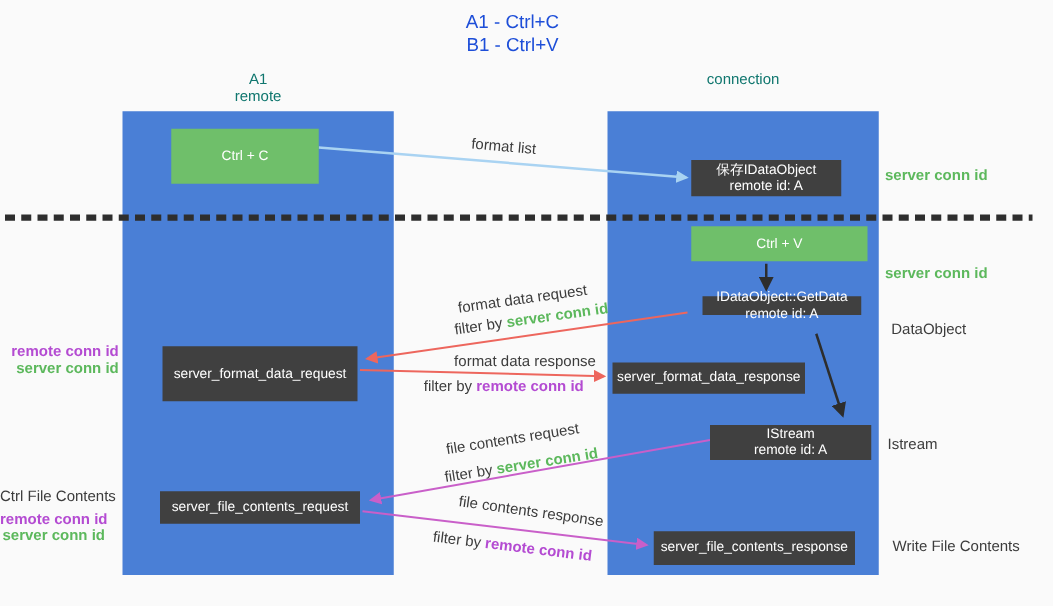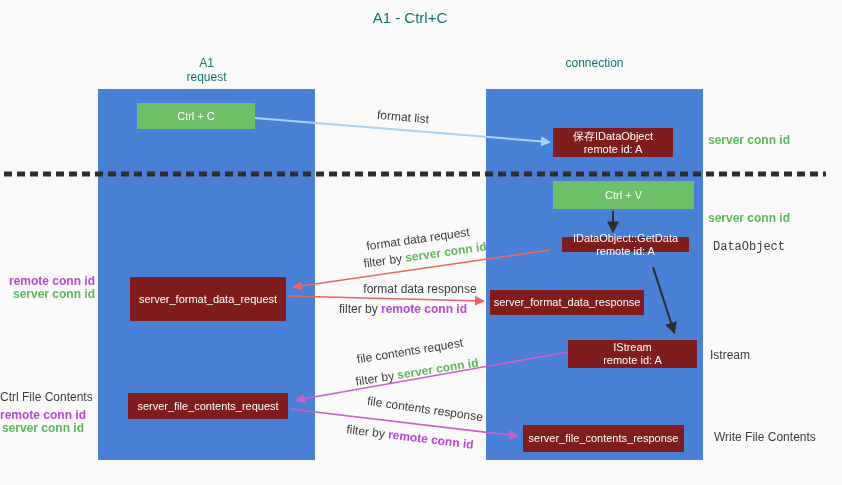--- a/index.html
+++ b/index.html
@@ -8,21 +8,21 @@
     background:#fafafa;
     font-family:"Liberation Sans", sans-serif;
     color:#3c3c3c;
     position:relative;
     overflow:hidden;
   }
   .canvas { position:absolute; inset:0; width:842px; height:485px; }
 
   .title {
     position:absolute; left:0; top:8px; width:820px;
-    text-align:center; font-size:15px; line-height:19px; color:#0f766e;
+    text-align:center; font-size:15px; line-height:19px; color:#1d4ed8;
   }
 
   .col-header {
     position:absolute; width:217px; text-align:center;
     font-size:12px; line-height:14px; color:#0f766e;
   }
   .col-header.a { left:98px; top:56px; }
   .col-header.b { left:486px; top:56px; }
 
   .col {
@@ -34,45 +34,46 @@
 
   svg.arrows { position:absolute; left:0; top:0; z-index:2; pointer-events:none; }
 
   .node {
     position:absolute; z-index:3;
     display:flex; flex-direction:column; align-items:center; justify-content:center;
     color:#ffffff; font-size:11px; line-height:13px; text-align:center;
     white-space:nowrap;
   }
   .green  { background:#6fbf6a; }
-  .orange { background:#7f1d1d; }
+  .orange { background:#404040; }
 
   .lbl { position:absolute; z-index:4; font-size:12px; color:#3c3c3c; white-space:nowrap; }
   .center { text-align:center; }
   .right  { text-align:right; }
   .g { color:#5cb85c; font-weight:bold; }
   .p { color:#b44bd2; font-weight:bold; }
   .rot-n8  { transform:rotate(-8deg); }
   .rot-n9  { transform:rotate(-9deg); }
   .rot-p5  { transform:rotate(5deg); }
   .rot-p7  { transform:rotate(7deg); }
   .rot-p8  { transform:rotate(8deg); }
 </style>
 </head>
 <body>
 
 <div class="canvas">
 
   <div class="title">
     <div>A1 - Ctrl+C</div>
+    <div>B1 - Ctrl+V</div>
   </div>
 
   <div class="col-header a">
     <div>A1</div>
-    <div>request</div>
+    <div>remote</div>
   </div>
   <div class="col-header b">
     <div>connection</div>
   </div>
 
   <div class="col a"></div>
   <div class="col b"></div>
 
   <svg class="arrows" width="842" height="485">
     <defs>
@@ -100,21 +101,21 @@
 
     <line x1="288" y1="296" x2="483" y2="301" stroke="#ed665d" stroke-width="1.6" marker-end="url(#m-red)"></line>
 
     <line x1="653" y1="267" x2="674" y2="332" stroke="#2d2d2d" stroke-width="2" marker-end="url(#m-black)"></line>
 
     <line x1="568" y1="352" x2="297" y2="400" stroke="#c95fc9" stroke-width="1.6" marker-end="url(#m-mag)"></line>
 
     <line x1="290" y1="409" x2="517" y2="436" stroke="#c95fc9" stroke-width="1.6" marker-end="url(#m-mag)"></line>
   </svg>
 
-  <div class="node green" style="left:137px; top:103px; width:118px; height:26px;">
+  <div class="node green" style="left:137px; top:103px; width:118px; height:44px;">
     <div>Ctrl + C</div>
   </div>
 
   <div class="node orange" style="left:553px; top:128px; width:120px; height:29px;">
     <div>保存IDataObject</div>
     <div>remote id: A</div>
   </div>
 
   <div class="node green" style="left:553px; top:181px; width:141px; height:28px;">
     <div>Ctrl + V</div>
@@ -155,21 +156,21 @@
   <div class="lbl center" style="left:333px; top:302px; width:140px;"><span>filter by </span><span class="p">remote conn id</span></div>
 
   <div class="lbl center rot-n9" style="left:350px; top:344px; width:120px;">file contents request</div>
   <div class="lbl center rot-n9" style="left:347px; top:365px; width:140px;"><span>filter by </span><span class="g">server conn id</span></div>
 
   <div class="lbl center rot-p8" style="left:360px; top:402px; width:130px;">file contents response</div>
   <div class="lbl center rot-p7" style="left:340px; top:430px; width:140px;"><span>filter by </span><span class="p">remote conn id</span></div>
 
   <div class="lbl g" style="left:708px; top:133px;">server conn id</div>
   <div class="lbl g" style="left:708px; top:211px;">server conn id</div>
-  <div class="lbl" style="left:713px; top:240px;font-family:Liberation Mono, monospace;">DataObject</div>
+  <div class="lbl" style="left:713px; top:256px;">DataObject</div>
   <div class="lbl" style="left:710px; top:348px;">Istream</div>
   <div class="lbl" style="left:714px; top:430px;">Write File Contents</div>
 
   <div class="lbl right" style="left:0; top:275px; width:95px; line-height:13px;">
     <div class="p">remote conn id</div>
     <div class="g">server conn id</div>
   </div>
 
   <div class="lbl right" style="left:0; top:390px; width:84px;">Ctrl File Contents</div>
 

